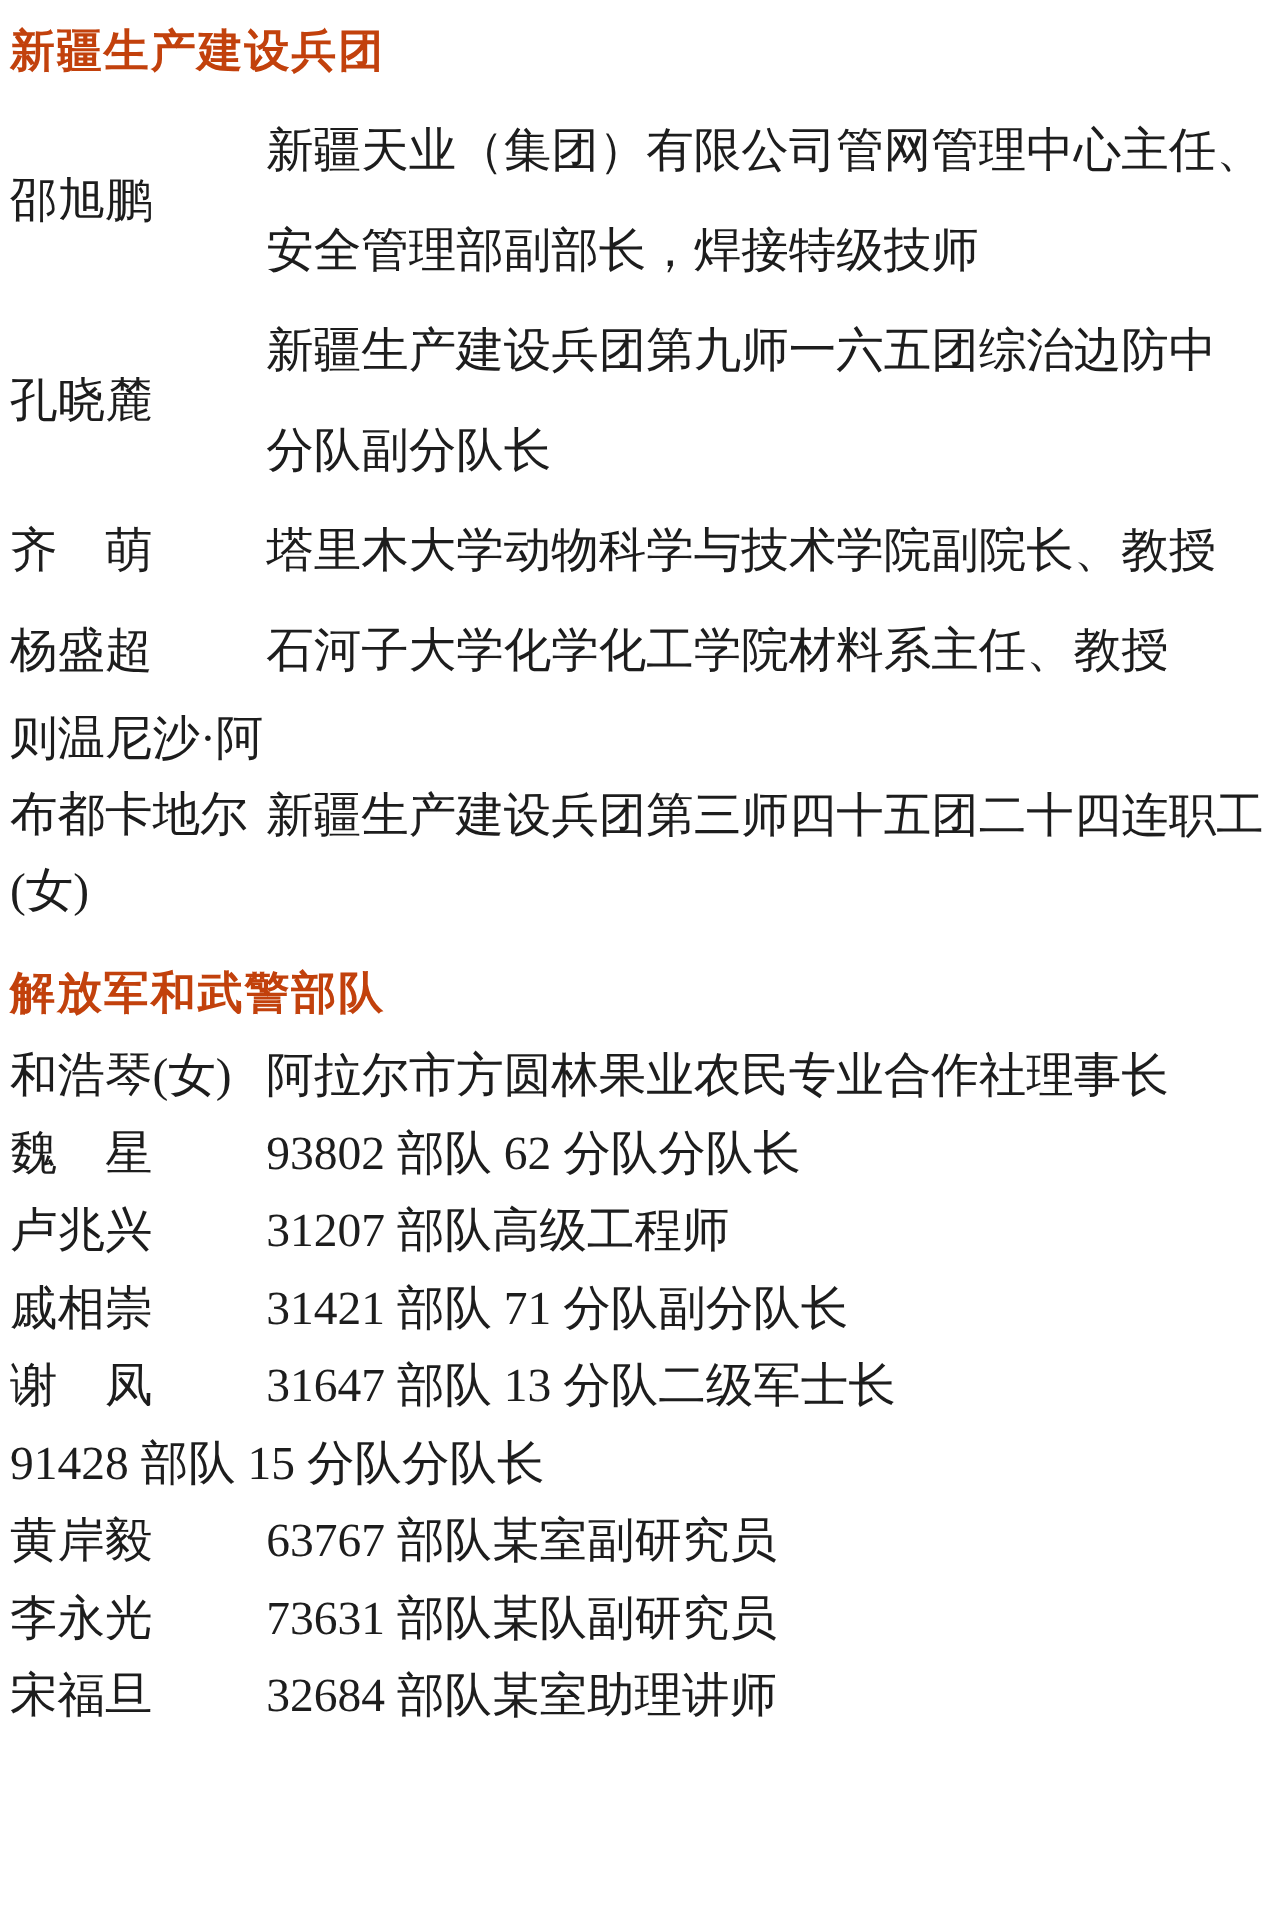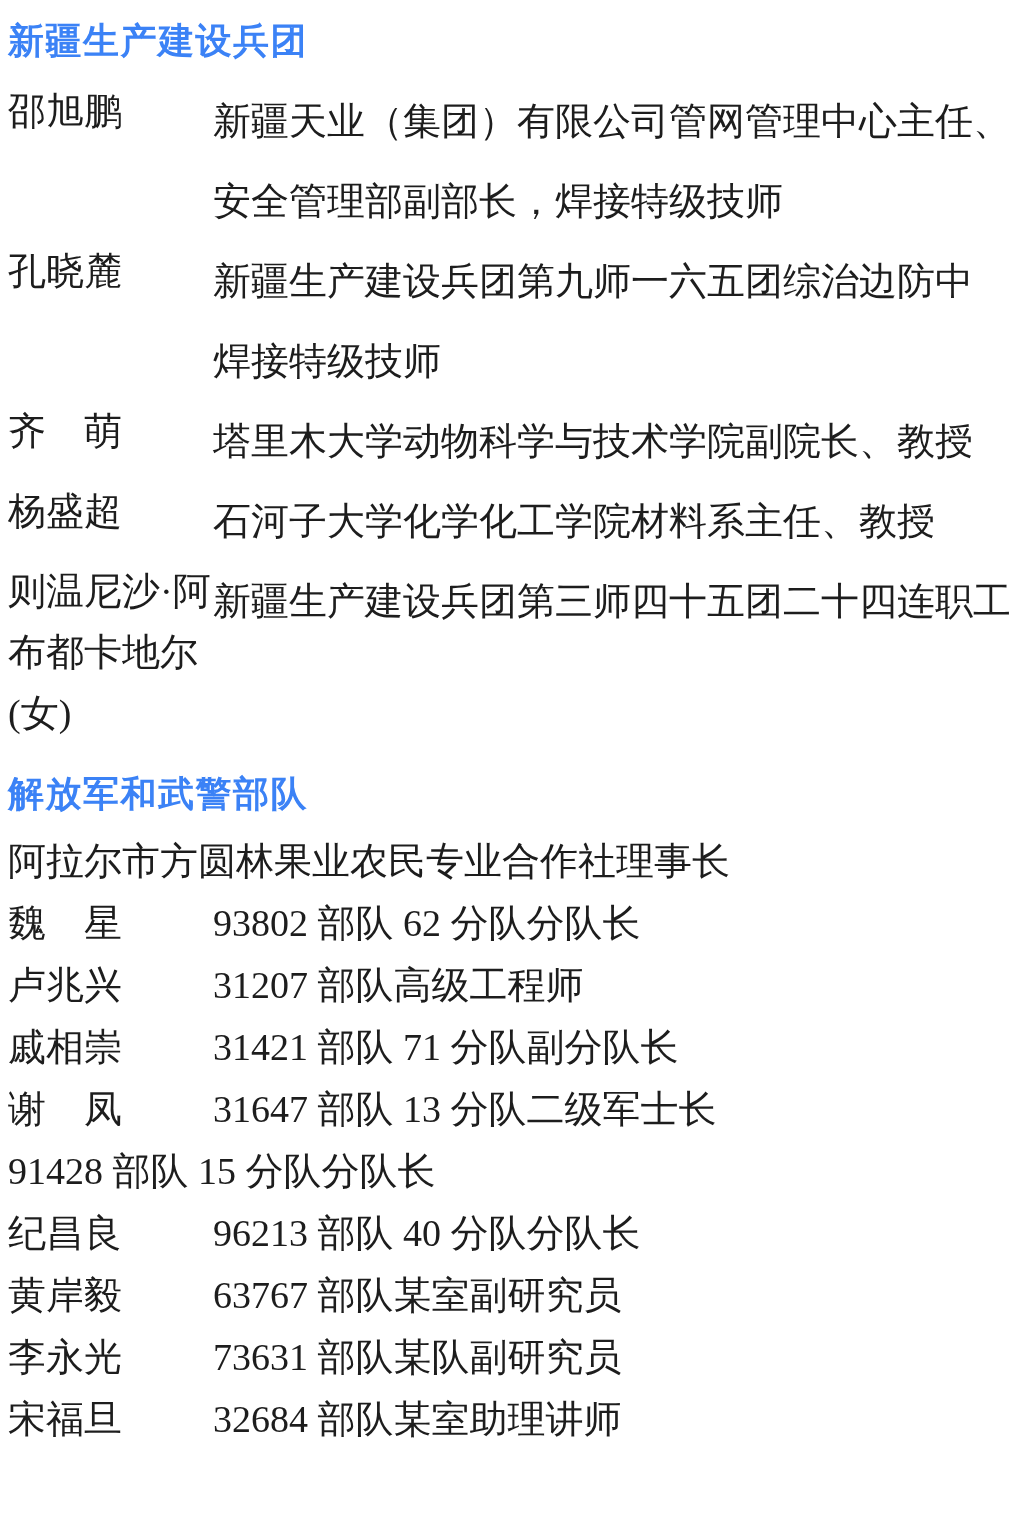--- a/index.html
+++ b/index.html
@@ -19,29 +19,29 @@
     font-size: 38px;
     color: #1d1d1d;
   }
   .section-heading {
     font-family: "Liberation Sans", "DejaVu Sans", sans-serif;
     font-size: 36px;
     font-weight: bold;
     letter-spacing: 1.5px;
     line-height: 61px;
     margin: 0 0 10px 0;
-    color: #3b82f6;
+    color: #c2410c;
   }
   .section + .section .section-heading {
     margin-top: 19px;
     margin-bottom: 6px;
   }
   .row {
     display: flex;
-    align-items: flex-start;
+    align-items: center;
   }
   .name-cell {
     flex: 0 0 205px;
     line-height: 61px;
     white-space: pre-line;
   }
   .pos-cell {
     flex: 1;
     line-height: 80px;
     white-space: pre-line;
@@ -69,21 +69,21 @@
     <div class="rows">
   <div class="row">
     <div class="name-cell"><span class="name-text">邵旭鹏</span></div>
     <div class="pos-cell">新疆天业（集团）有限公司管网管理中心主任、
 安全管理部副部长，焊接特级技师</div>
   </div>
 
   <div class="row">
     <div class="name-cell"><span class="name-text">孔晓麓</span></div>
     <div class="pos-cell">新疆生产建设兵团第九师一六五团综治边防中
-焊接特级技师</div>
+分队副分队长</div>
   </div>
 
 
   <div class="row">
     <div class="name-cell"><span class="name-text name-two">齐萌</span></div>
     <div class="pos-cell">塔里木大学动物科学与技术学院副院长、教授</div>
   </div>
 
   <div class="row">
     <div class="name-cell"><span class="name-text">杨盛超</span></div>
@@ -96,20 +96,21 @@
 (女)</span></div>
     <div class="pos-cell">新疆生产建设兵团第三师四十五团二十四连职工</div>
   </div>
 </div>
   </section>
 
   <section class="section section-1">
     <h2 class="section-heading">解放军和武警部队</h2>
     <div class="rows">
   <div class="row">
+    <div class="name-cell"><span class="name-text">和浩琴(女)</span></div>
     <div class="pos-cell">阿拉尔市方圆林果业农民专业合作社理事长</div>
   </div>
 
   <div class="row">
     <div class="name-cell"><span class="name-text name-two">魏星</span></div>
     <div class="pos-cell">93802 部队 62 分队分队长</div>
   </div>
 
   <div class="row">
     <div class="name-cell"><span class="name-text">卢兆兴</span></div>
@@ -124,24 +125,20 @@
   <div class="row">
     <div class="name-cell"><span class="name-text name-two">谢凤</span></div>
     <div class="pos-cell">31647 部队 13 分队二级军士长</div>
   </div>
 
   <div class="row">
     <div class="pos-cell">91428 部队 15 分队分队长</div>
   </div>
 
 
-  <div class="row">
-    <div class="name-cell"><span class="name-text">纪昌良</span></div>
-    <div class="pos-cell">96213 部队 40 分队分队长</div>
-  </div>
 
   <div class="row">
     <div class="name-cell"><span class="name-text">黄岸毅</span></div>
     <div class="pos-cell">63767 部队某室副研究员</div>
   </div>
 
   <div class="row">
     <div class="name-cell"><span class="name-text">李永光</span></div>
     <div class="pos-cell">73631 部队某队副研究员</div>
   </div>

